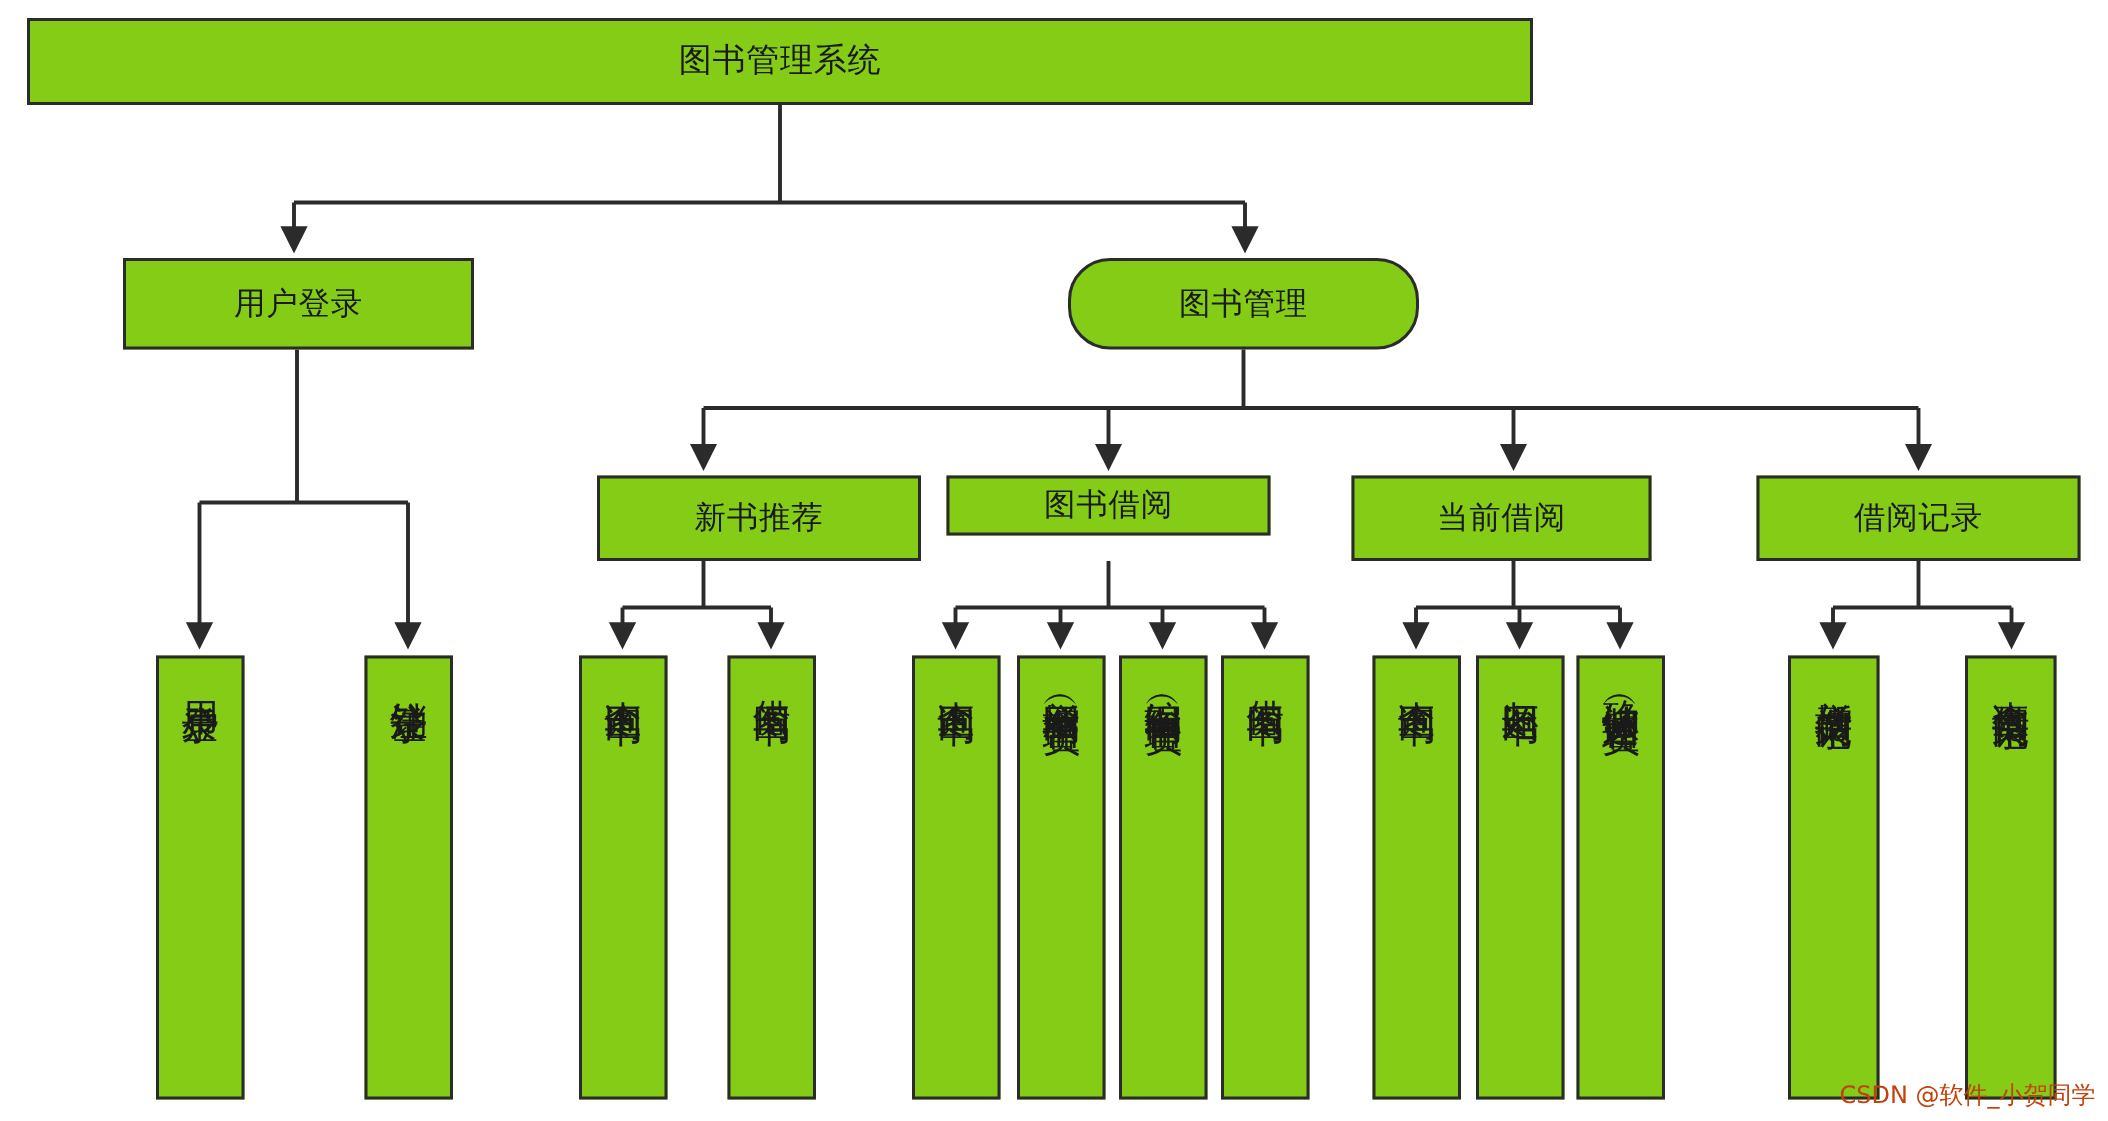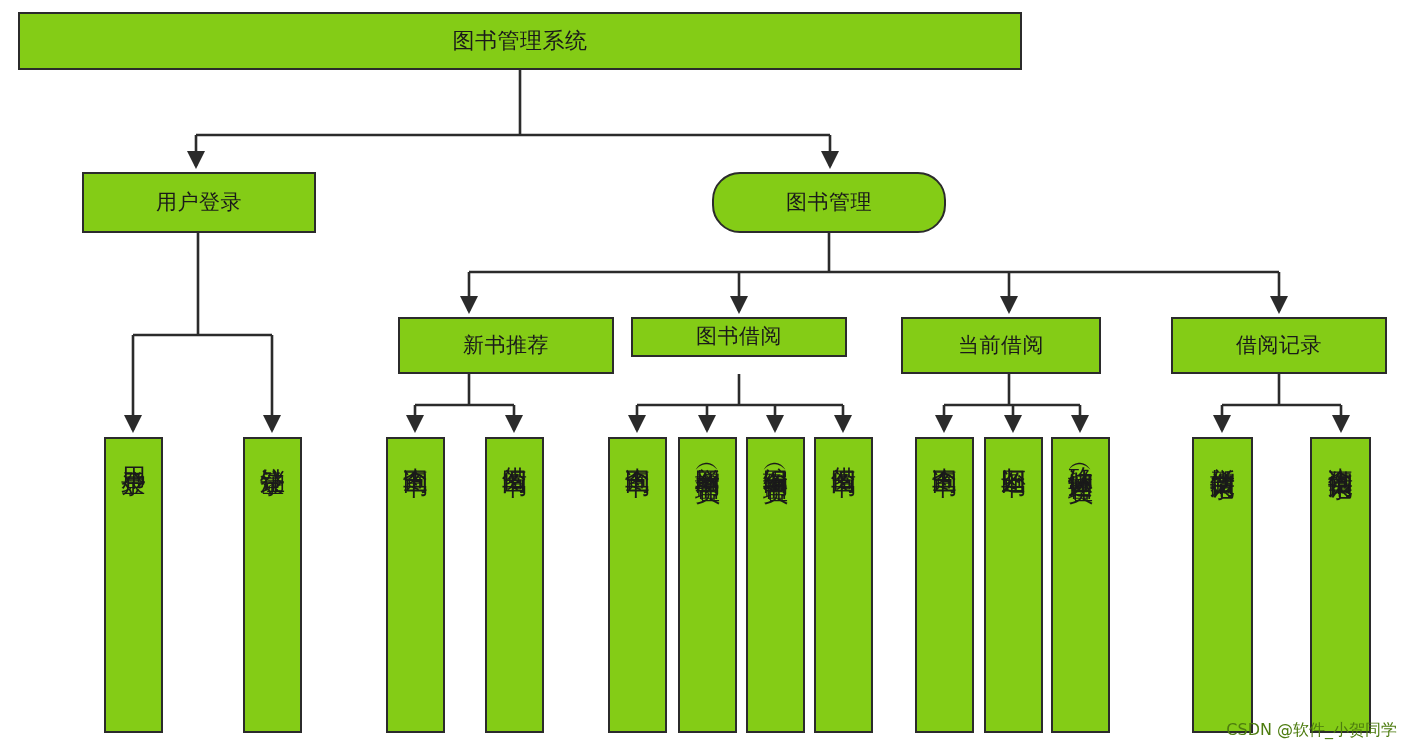--- a/index.html
+++ b/index.html
@@ -62,21 +62,21 @@
     font-size: 25px;
     line-height: 1.0;
     letter-spacing: 2px;
     max-height: 280px;
   }
   #watermark {
     position: absolute;
     right: 8px;
     bottom: 6px;
     font-size: 16px;
-    color: #4d7c0f;
+    color: #c2410c;
     z-index: 5;
     white-space: nowrap;
     user-select: none;
   }
 </style>
 </head>
 <body>
 
 <div id="diagram-root">
 

